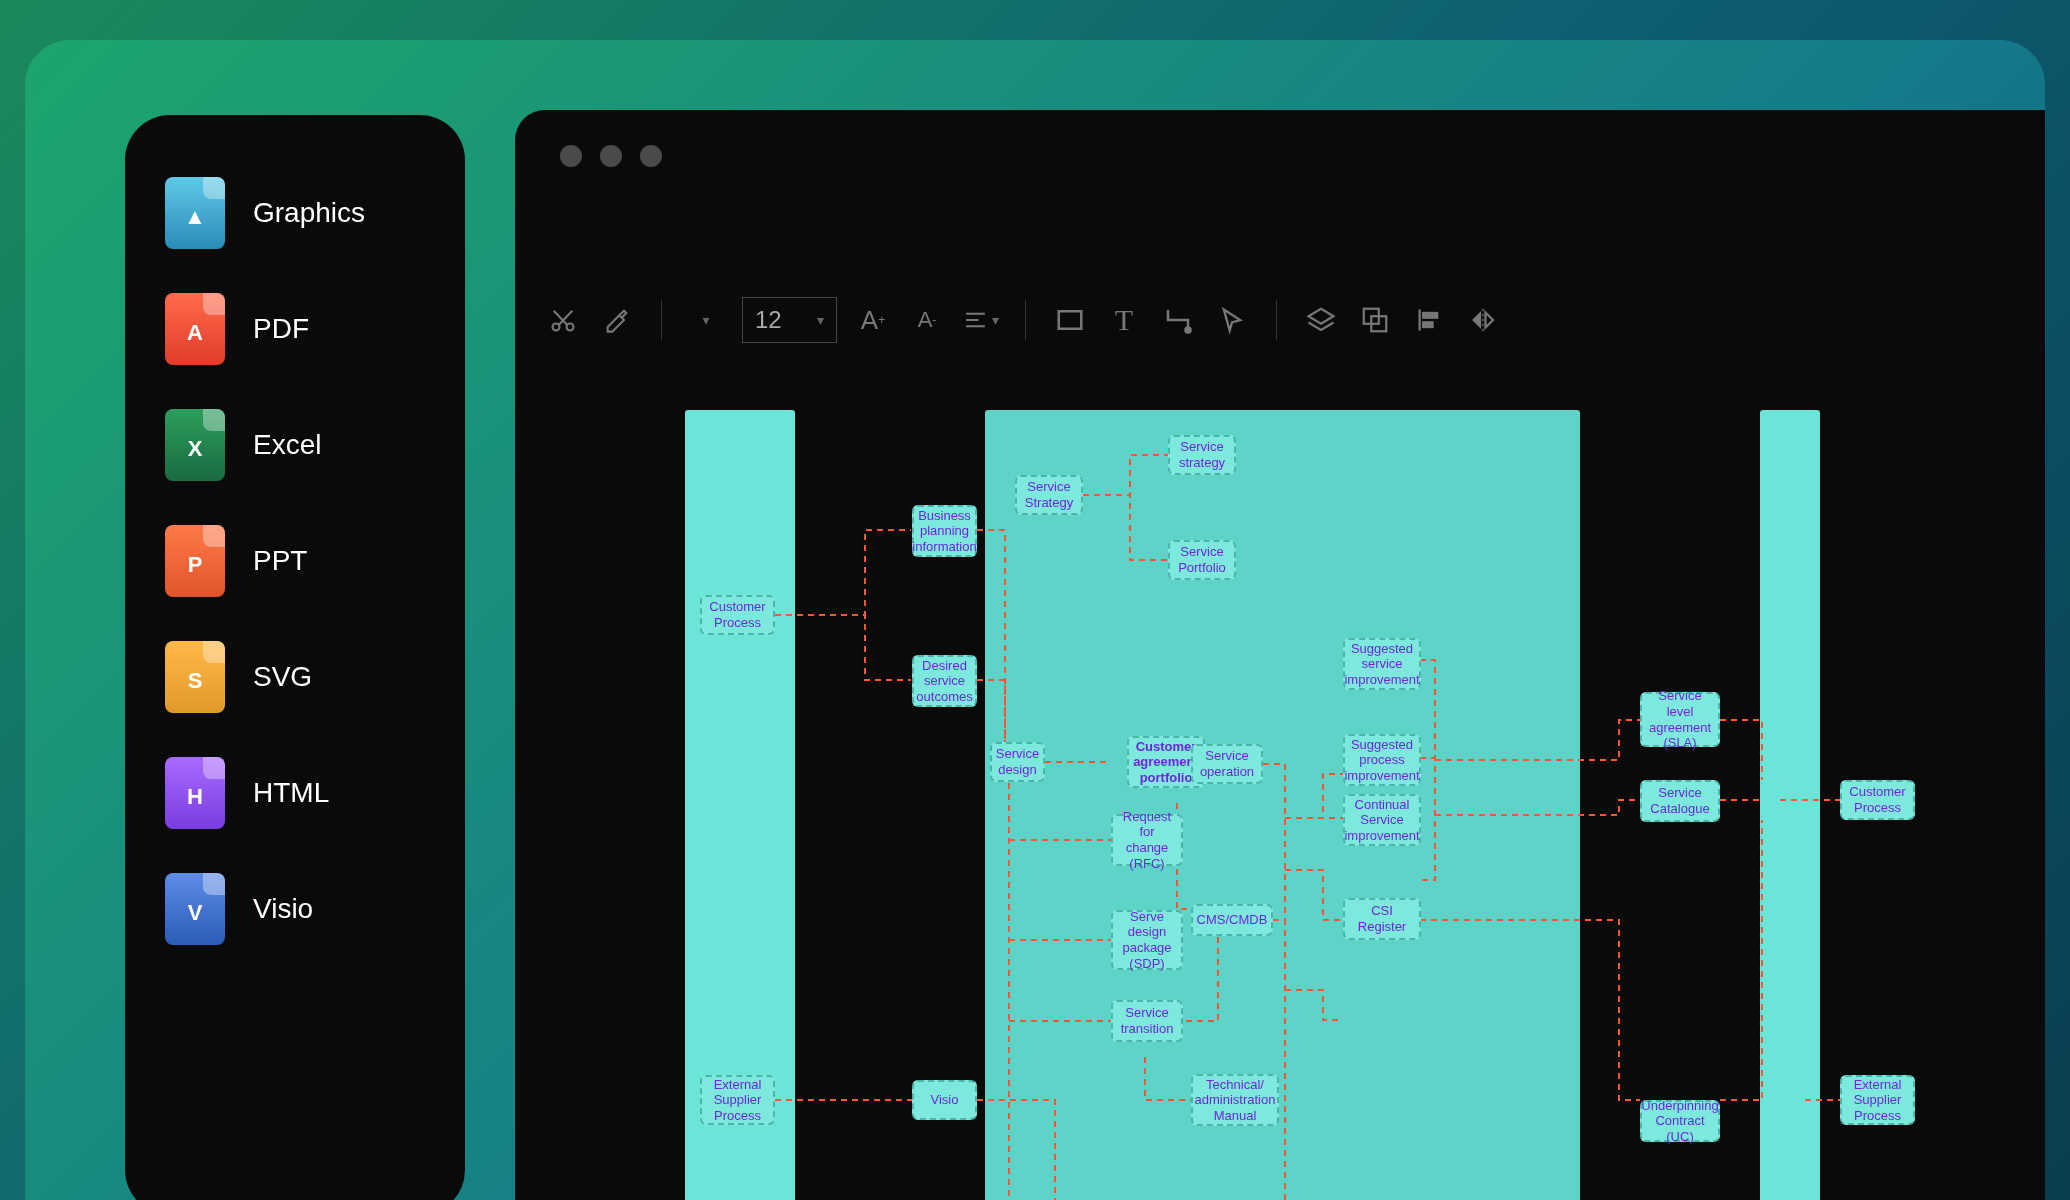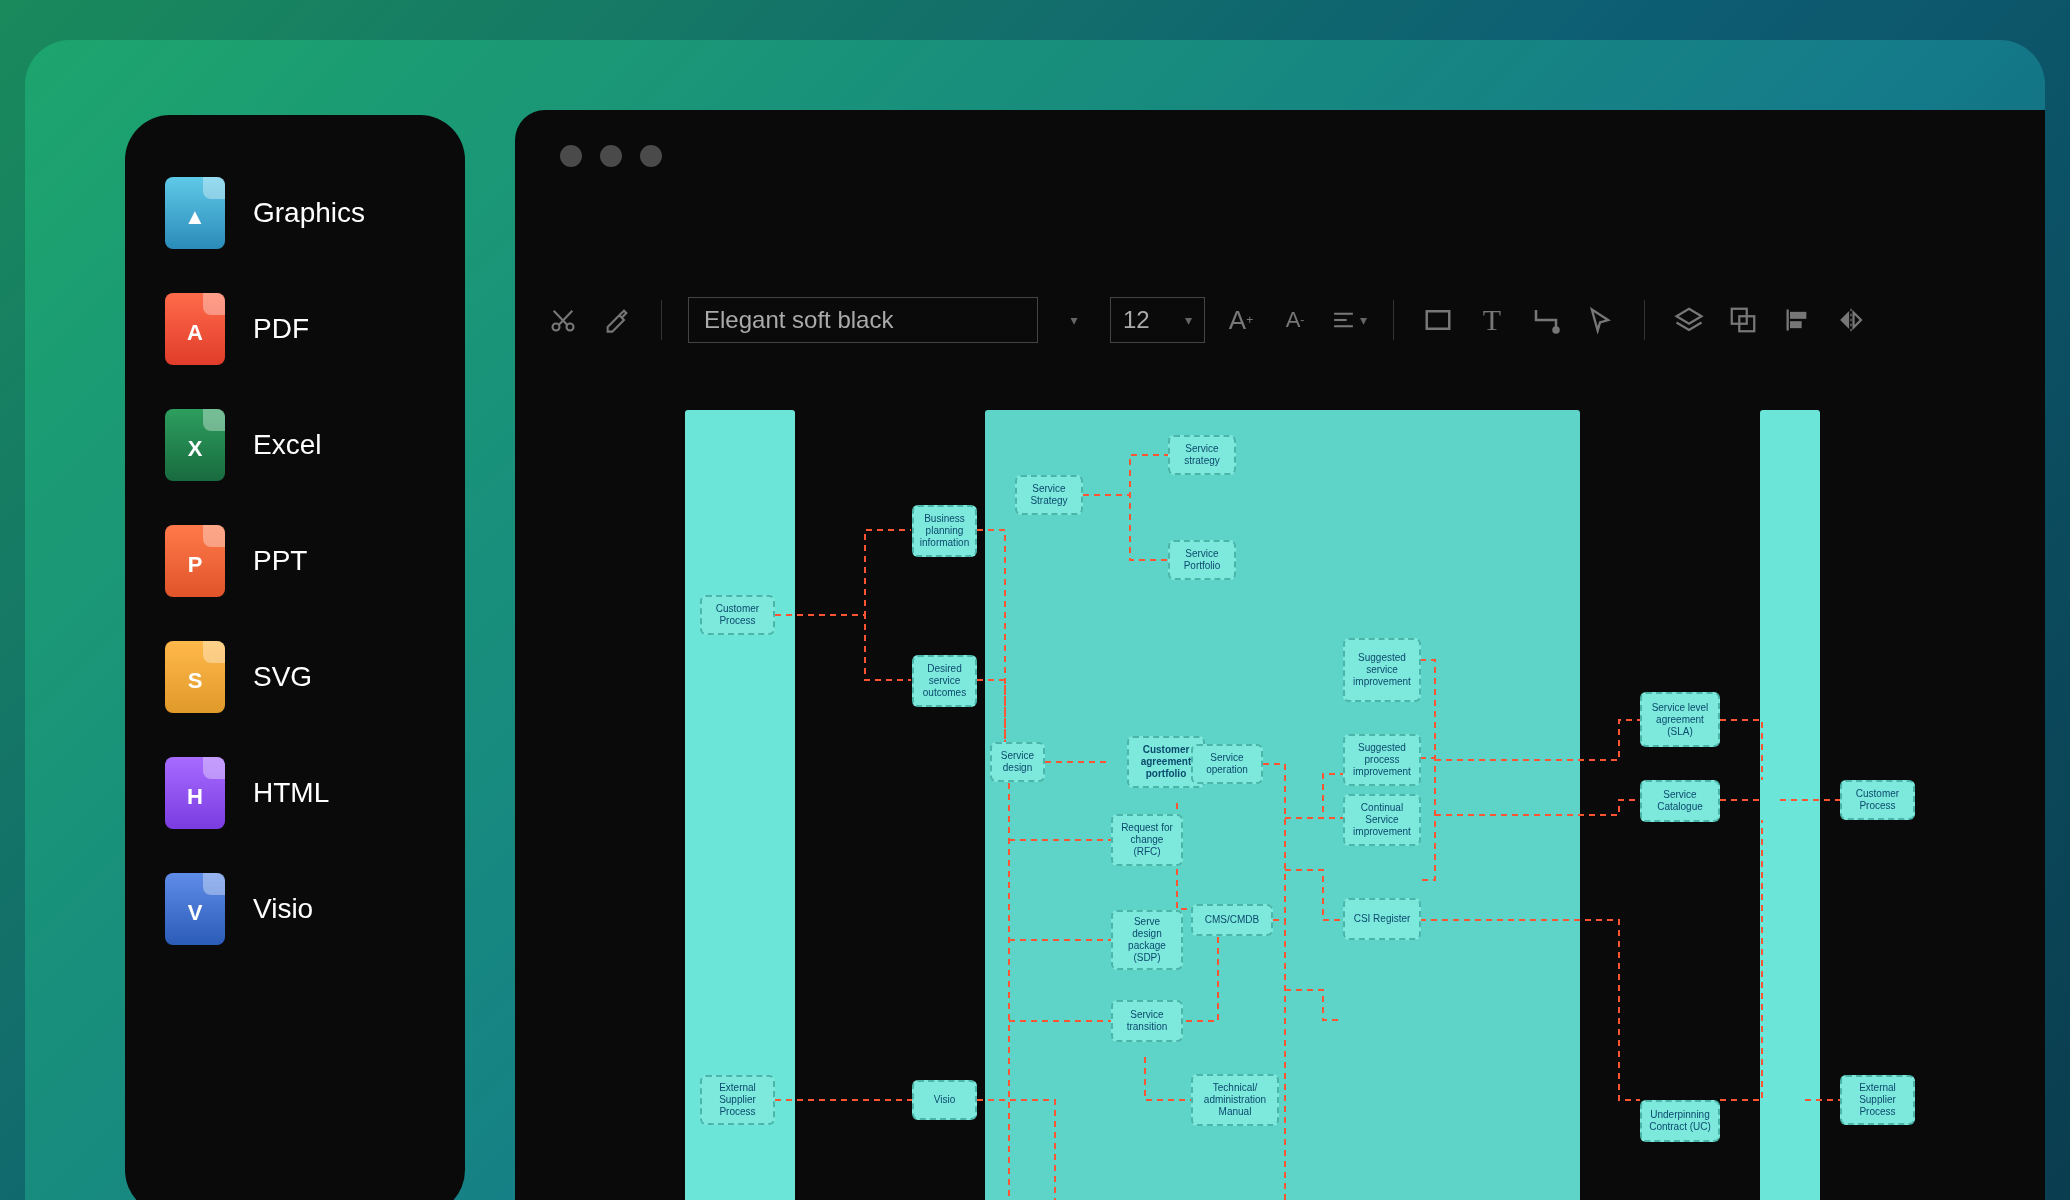--- a/index.html
+++ b/index.html
@@ -160,22 +160,22 @@
   border-radius: 3px;
 }
 .pane-left { left: 170px; top: 30px; width: 110px; height: 810px; }
 .pane-mid { left: 470px; top: 30px; width: 595px; height: 810px; background: #5dd4c7; }
 .pane-right { left: 1245px; top: 30px; width: 60px; height: 810px; }
 .node {
   position: absolute;
   background: #7de8dc;
   border: 2px dashed #4ab5a8;
   border-radius: 6px;
-  font-size: 10px;
-  color: #0c4a6e;
+  font-size: 13px;
+  color: #6d28d9;
   text-align: center;
   display: flex;
   align-items: center;
   justify-content: center;
   padding: 4px 6px;
   line-height: 1.2;
 }
 svg.connectors { position: absolute; left: 0; top: 0; width: 100%; height: 100%; pointer-events: none; }
 svg.connectors path, svg.connectors line { stroke: #ff5533; stroke-width: 2; stroke-dasharray: 6 5; fill: none; }
 </style>
@@ -243,23 +243,20 @@
             <circle cx="18" cy="18" r="3"></circle>
             <path d="M8.5 16 L20 4 M15.5 16 L4 4"></path>
           </svg>
       </div>
       <div class="tb-icon">
         <svg width="28" height="28" viewBox="0 0 24 24" stroke="currentColor" fill="none" stroke-width="1.8">
             <path d="M4 18 L14 8 L18 12 L8 22 L4 22 Z M14 8 L18 4 L20 6 L16 10"></path>
           </svg>
       </div>
       <div class="tb-sep"></div>
-      <div class="font-select">
-        <span>Elegant soft black</span>
-      </div>
       <div class="tb-icon">
           <span class="caret-down">▾</span>
         </div>
       <div class="size-select">
         <span>12</span>
         <span class="caret-down">▾</span>
       </div>
       <div class="tb-icon" style="font-size:26px;">A<sup style="font-size:12px;">+</sup></div>
       <div class="tb-icon" style="font-size:22px;">A<sup style="font-size:12px;">-</sup></div>
       <div class="tb-icon">
@@ -366,21 +363,21 @@
       <div class="node" style="left:653px; top:55px; width:68px; height:40px;">Service strategy</div>
       <div class="node" style="left:653px; top:160px; width:68px; height:40px;">Service Portfolio</div>
       <div class="node" style="left:475px; top:362px; width:55px; height:40px;">Service design</div>
       <div class="node" style="left:612px; top:356px; width:78px; height:52px;font-weight:bold;">Customer agreement portfolio</div>
       <div class="node" style="left:676px; top:364px; width:72px; height:40px;">Service operation</div>
       <div class="node" style="left:596px; top:434px; width:72px; height:52px;">Request for change (RFC)</div>
       <div class="node" style="left:596px; top:530px; width:72px; height:60px;">Serve design package (SDP)</div>
       <div class="node" style="left:596px; top:620px; width:72px; height:42px;">Service transition</div>
       <div class="node" style="left:676px; top:524px; width:82px; height:32px;">CMS/CMDB</div>
       <div class="node" style="left:676px; top:694px; width:88px; height:52px;">Technical/ administration Manual</div>
-      <div class="node" style="left:828px; top:258px; width:78px; height:64px;">Suggested service improvement</div>
+      <div class="node" style="left:828px; top:258px; width:78px; height:52px;">Suggested service improvement</div>
       <div class="node" style="left:828px; top:354px; width:78px; height:52px;">Suggested process improvement</div>
       <div class="node" style="left:828px; top:414px; width:78px; height:52px;">Continual Service improvement</div>
       <div class="node" style="left:828px; top:518px; width:78px; height:42px;">CSI Register</div>
       <div class="node" style="left:1125px; top:312px; width:80px; height:55px;">Service level agreement (SLA)</div>
       <div class="node" style="left:1125px; top:400px; width:80px; height:42px;">Service Catalogue</div>
       <div class="node" style="left:1125px; top:700px; width:80px; height:42px;margin-top:20px;">Underpinning Contract (UC)</div>
       <div class="node" style="left:1325px; top:400px; width:75px; height:40px;">Customer Process</div>
       <div class="node" style="left:1325px; top:695px; width:75px; height:50px;">External Supplier Process</div>
     </div>
   </div>

